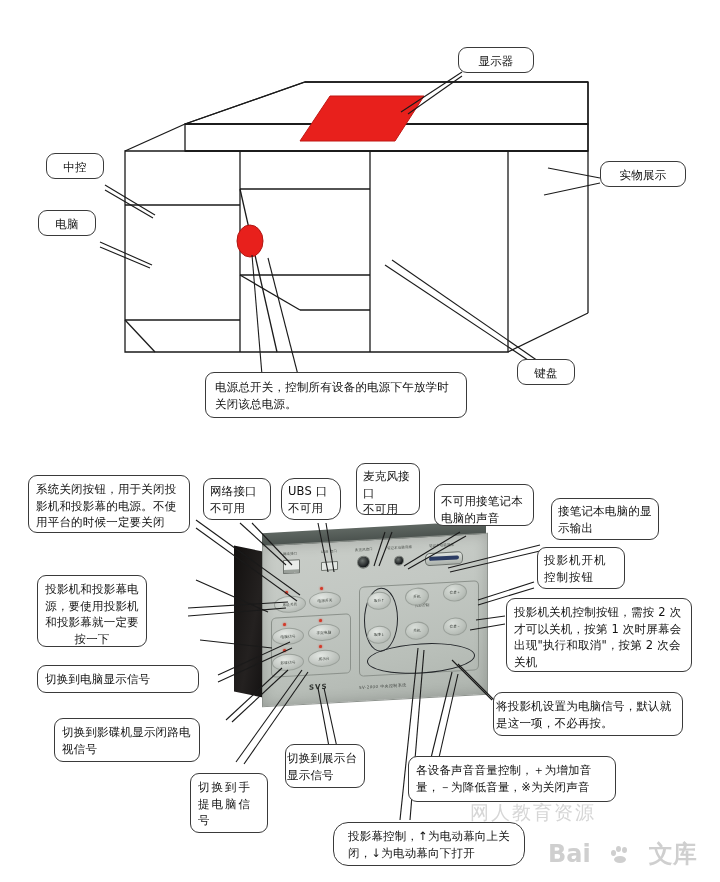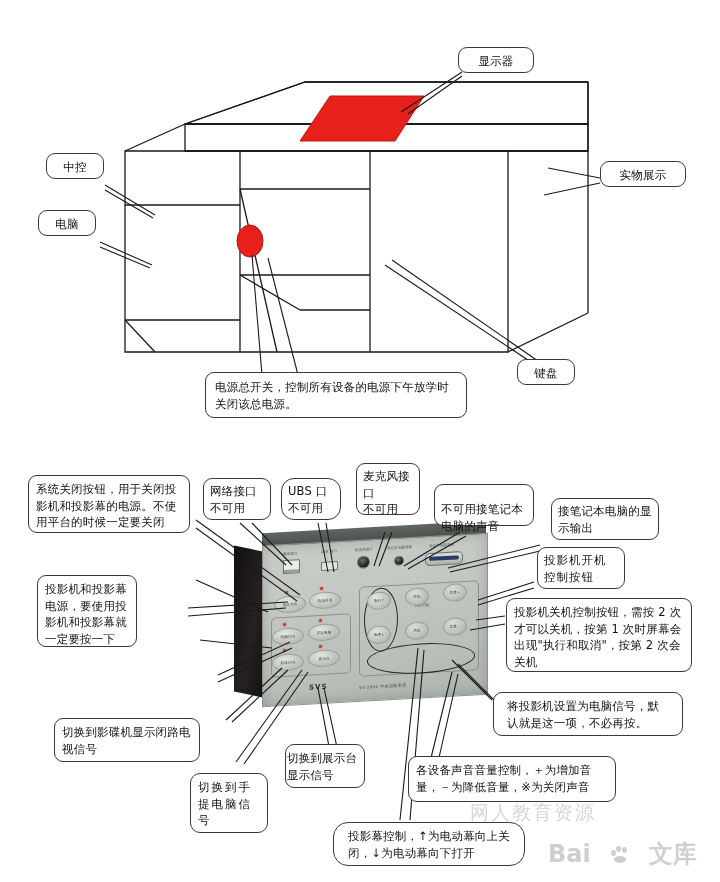--- a/index.html
+++ b/index.html
@@ -288,38 +288,39 @@
 
   <div class="bub" style="left:203px;top:458px;width:68px;height:42px;padding:4px 6px;">网络接口
 不可用</div>
 
   <div class="bub" style="left:281px;top:458px;width:60px;height:42px;padding:4px 6px;border-radius:13px;">UBS 口
 不可用</div>
 
   <div class="bub clip" style="left:356px;top:443px;width:64px;height:52px;padding:4px 6px;">麦克风接口
 不可用</div>
 
-  <div class="bub" style="left:434px;top:464px;width:100px;height:42px;padding:16px 6px;">不可用接笔记本电脑的声音</div>
+  <div class="bub" style="left:434px;top:464px;width:100px;height:42px;padding:8px 6px;">不可用接笔记本电脑的声音</div>
 
   <div class="bub" style="left:551px;top:478px;width:108px;height:42px;padding:4px 6px;">接笔记本电脑的显示输出</div>
 
   <div class="bub" style="left:537px;top:527px;width:88px;height:42px;padding:4px 6px;letter-spacing:1px;">投影机开机控制按钮</div>
 
-  <div class="bub" style="left:37px;top:555px;width:100px;height:72px;padding:5px 7px;">投影机和投影幕电源，要使用投影机和投影幕就一定要按一下</div>
+  <div class="bub" style="left:37px;top:555px;width:110px;height:72px;padding:5px 7px;text-align:center;">投影机和投影幕电源，要使用投影机和投影幕就一定要按一下</div>
 
   <div class="bub" style="left:506px;top:578px;width:186px;height:74px;padding:5px 7px;">投影机关机控制按钮，需按 2 次才可以关机，按第 1 次时屏幕会出现"执行和取消"，按第 2 次会关机</div>
 
+  <div class="bub" style="left:37px;top:645px;width:162px;height:28px;padding:5px 7px;">切换到电脑显示信号</div>
 
   <div class="bub" style="left:54px;top:698px;width:146px;height:44px;padding:5px 7px;">切换到影碟机显示闭路电视信号</div>
 
-  <div class="bub" style="left:190px;top:753px;width:78px;height:60px;padding:5px 7px;letter-spacing:2px;border-radius:10px;">切换到手提电脑信号</div>
+  <div class="bub" style="left:190px;top:753px;width:78px;height:60px;padding:5px 7px;letter-spacing:2px;">切换到手提电脑信号</div>
 
   <div class="bub" style="left:285px;top:724px;width:80px;height:44px;padding:5px 1px;">切换到展示台显示信号</div>
 
-  <div class="bub" style="left:493px;top:672px;width:190px;height:44px;padding:5px 13px;">将投影机设置为电脑信号，默认就是这一项，不必再按。</div>
+  <div class="bub" style="left:493px;top:672px;width:190px;height:44px;padding:5px 2px;">将投影机设置为电脑信号，默认就是这一项，不必再按。</div>
 
   <div class="bub" style="left:408px;top:736px;width:208px;height:46px;padding:5px 7px;">各设备声音音量控制，＋为增加音量，－为降低音量，※为关闭声音</div>
 
   <div class="bub" style="left:333px;top:802px;width:192px;height:44px;padding:5px 14px;border-radius:15px;">投影幕控制，↑为电动幕向上关闭，↓为电动幕向下打开</div>
 
   <div id="wm-text">网人教育资源</div>
   <div id="wm-baidu">
     <span>Bai</span>
     <span class="paw">
       <b style="left:2px;top:5px;width:5px;height:6px;"></b>

